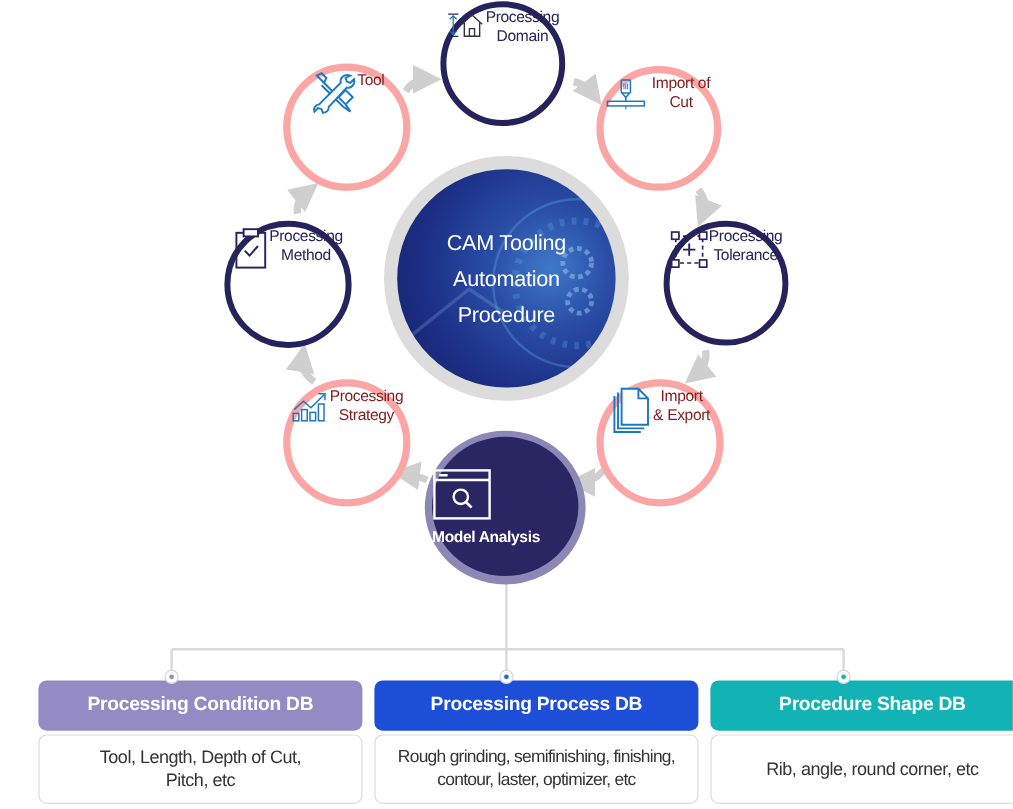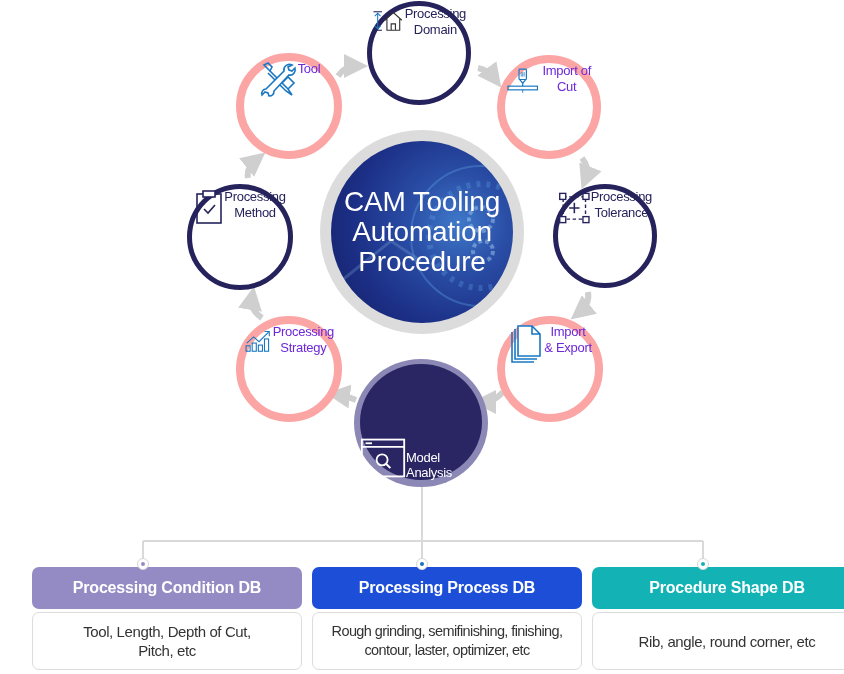--- a/index.html
+++ b/index.html
@@ -1,29 +1,29 @@
 <!DOCTYPE html>
 <html><head>
 <meta charset="utf-8">
 <style>
   html, body { margin: 0; padding: 0; background: #ffffff; }
   body { width: 844px; height: 674px; position: relative; overflow: hidden; font-family: "Liberation Sans", "DejaVu Sans", sans-serif; }
   .node { position: absolute; border-radius: 50%; background: #ffffff; box-sizing: border-box; display: flex; align-items: flex-start; justify-content: center; text-align: center; }
-  .node.blue { border: 8px solid #fca5a5; color: #6d28d9; }
+  .node.blue { border: 6px solid #fca5a5; color: #7f1d1d; }
   .node.navy { border: 5px solid #26235c; color: #26235c; }
   .node .lbl { font-size: 13px; line-height: 16px; letter-spacing: -0.3px; }
   .node svg { display: block; margin-bottom: 4px; }
   #center-ring { position: absolute; left: 320px; top: 130px; width: 204px; height: 204px; border-radius: 50%; background: #dcdcdc; }
   #center-core { position: absolute; left: 331px; top: 141px; width: 182px; height: 182px; border-radius: 50%; overflow: hidden;
     background: radial-gradient(circle at 70% 45%, #3f79c9 0%, #2a4ea6 30%, #1c2f86 65%, #141f63 100%);
     display: flex; align-items: center; justify-content: center; }
   #center-core .deco { position: absolute; left: 0; top: 0; }
-  #center-title { position: relative; color: #ffffff; font-size: 28px; line-height: 30px; text-align: center; white-space: pre-line; letter-spacing: -0.2px; }
+  #center-title { position: relative; color: #ffffff; font-size: 18px; line-height: 30px; text-align: center; white-space: pre-line; letter-spacing: -0.2px; }
   #model-ring { position: absolute; left: 354px; top: 359px; width: 134px; height: 128px; border-radius: 50%; background: #8c88b5; }
-  #model-core { position: absolute; left: 360px; top: 364px; width: 122px; height: 116px; border-radius: 50%; background: #2a2563; display: flex; flex-direction: row; align-items: flex-end; justify-content: center; color: #fff; }
+  #model-core { position: absolute; left: 360px; top: 364px; width: 122px; height: 116px; border-radius: 50%; background: #2a2563; display: flex; flex-direction: column; align-items: flex-start; justify-content: center; color: #fff; font-weight: bold; }
   #model-core .lbl { font-size: 13px; letter-spacing: -0.3px; margin-top: 6px; }
   .arrow { position: absolute; }
   .db { position: absolute; width: 270px; padding-left: 24px; }
   .db-head { height: 42px; border-radius: 7px; color: #fff; font-size: 16px; font-weight: bold; display: flex; align-items: center; justify-content: center; letter-spacing: -0.2px; }
   .db-body { margin-top: 3px; height: 58px; border: 1px solid #dcdcdc; border-radius: 7px; box-sizing: border-box; display: flex; align-items: center; justify-content: center; text-align: center; font-size: 15px; line-height: 19px; color: #333; padding: 0 6px; letter-spacing: -0.4px; white-space: pre-line; }
   .dot { position: absolute; width: 12px; height: 12px; border-radius: 50%; background: #fff; border: 1.5px solid #d6d6d6; box-sizing: border-box; }
   .dot i { position: absolute; left: 2.5px; top: 2.5px; width: 4px; height: 4px; border-radius: 50%; }
 </style>
 </head>
 <body>

